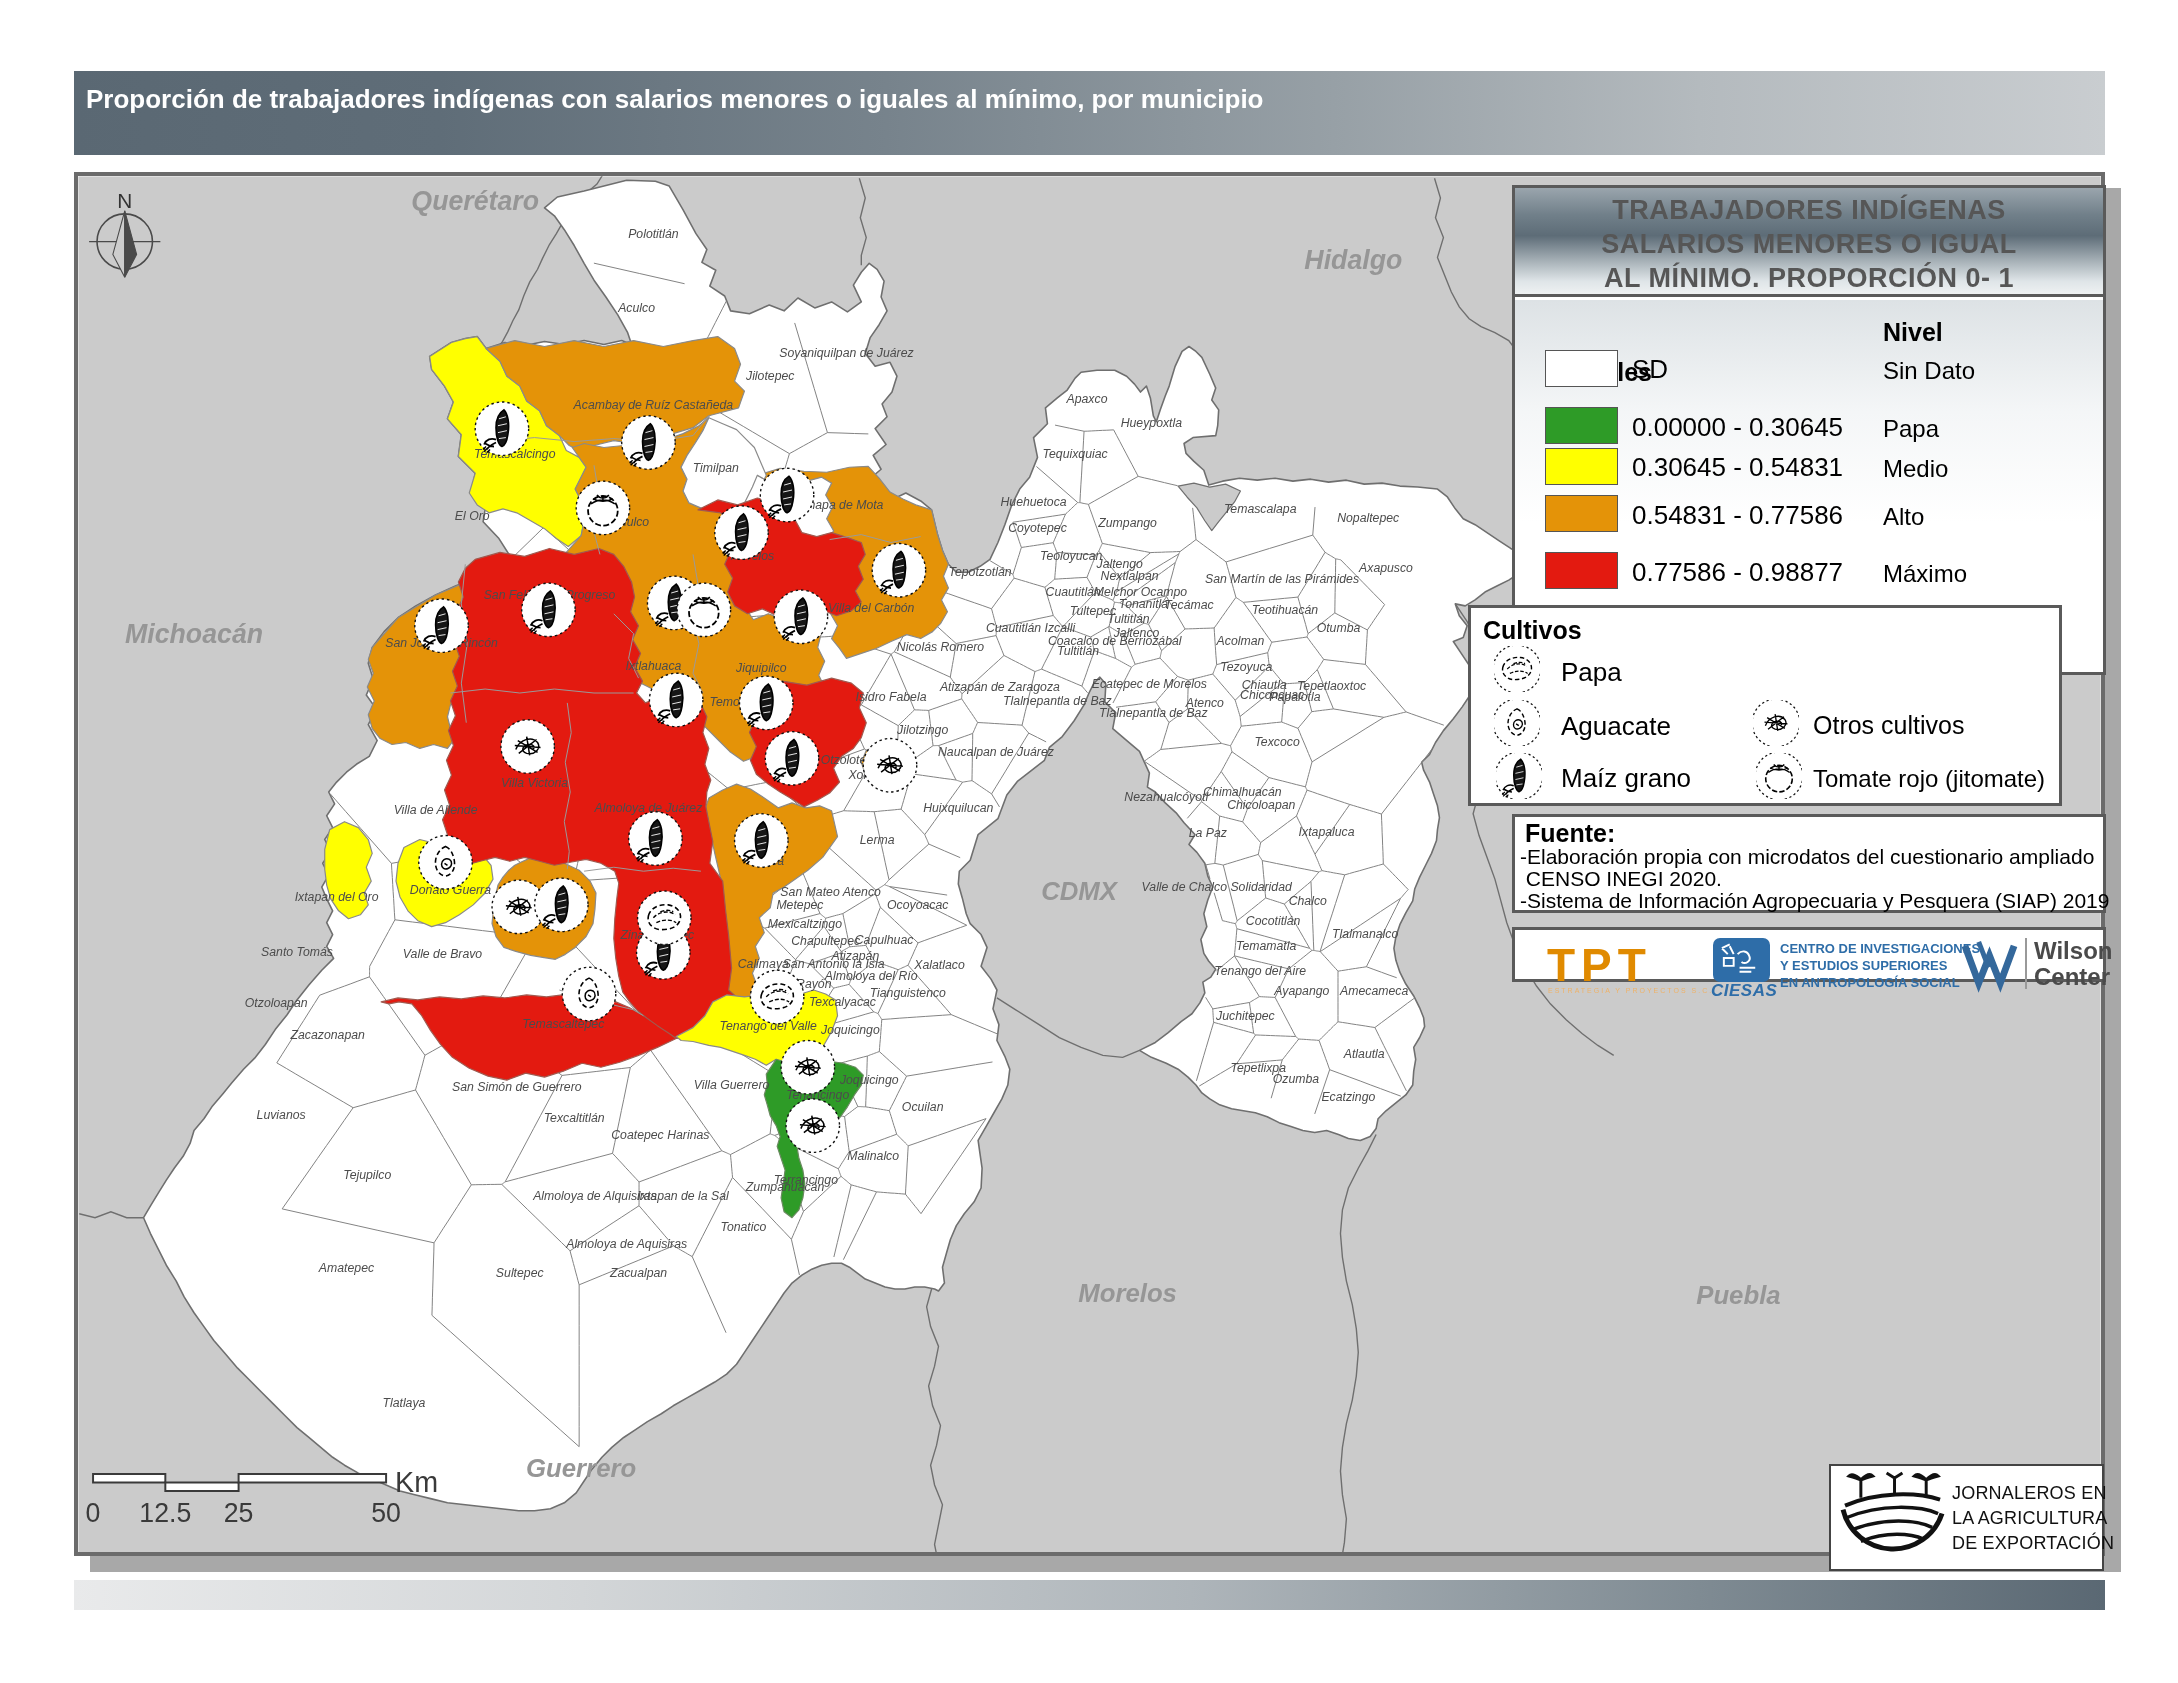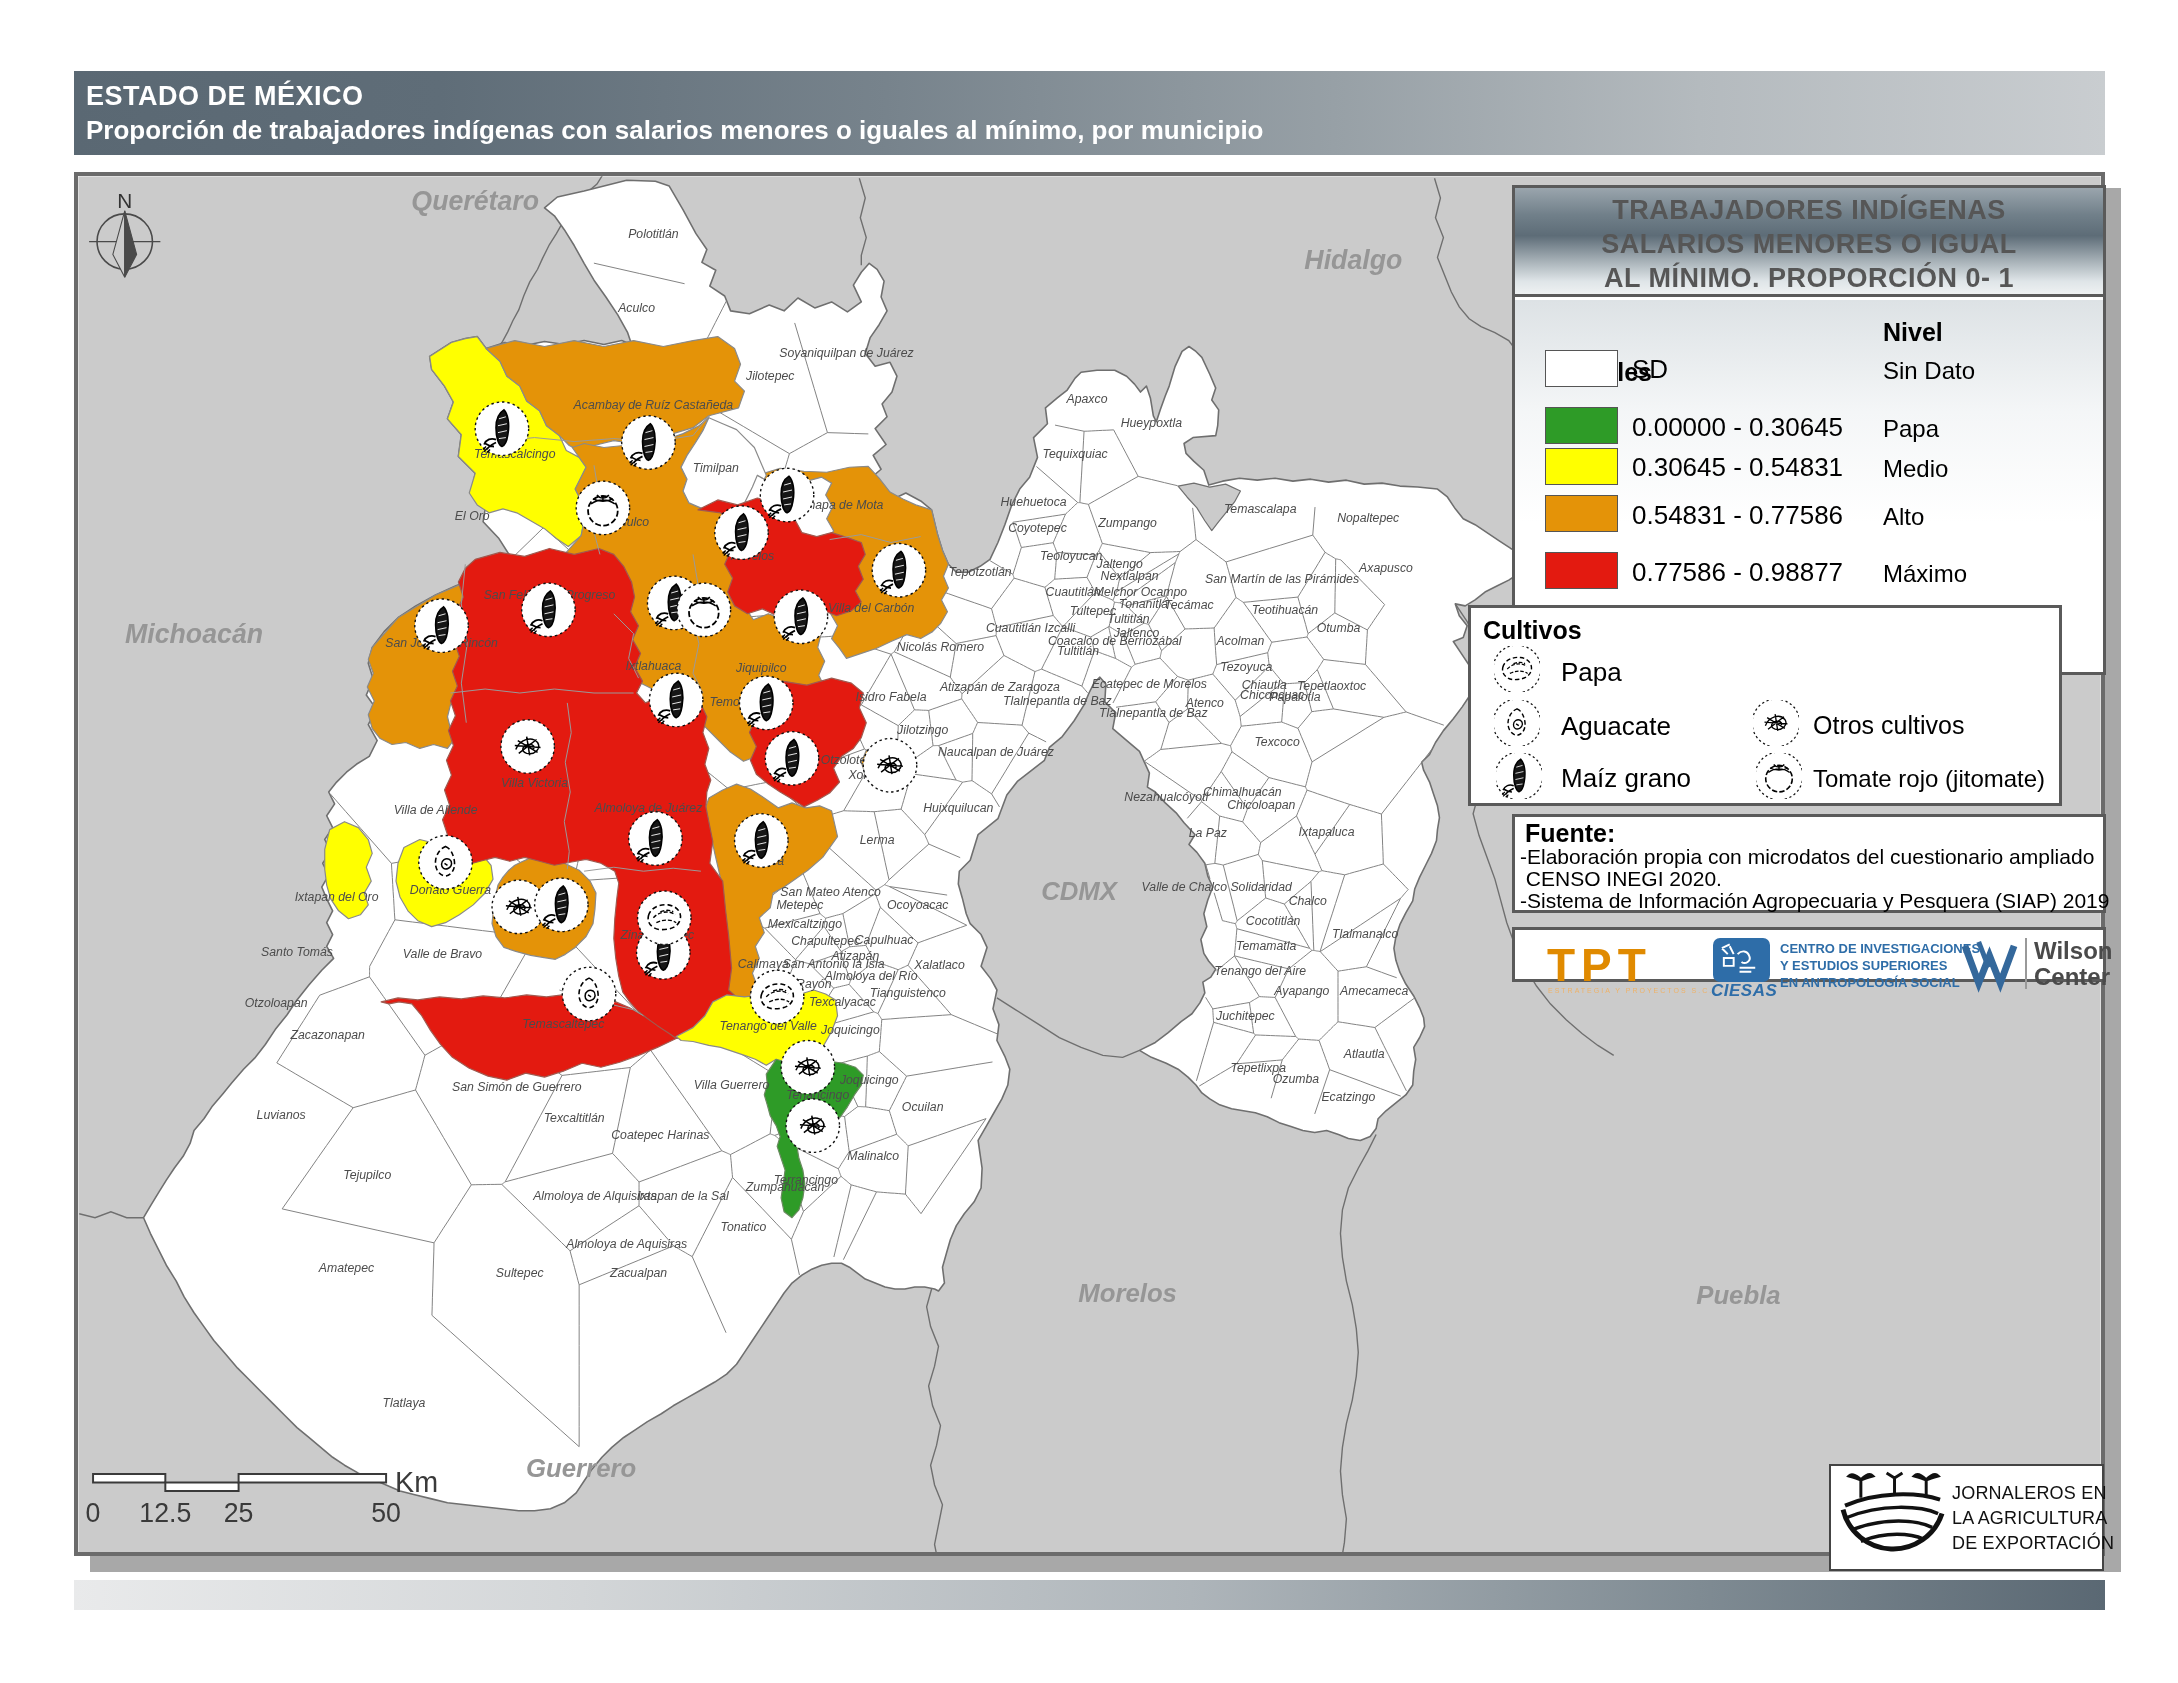--- a/index.html
+++ b/index.html
@@ -392,21 +392,20 @@
 <g font-size="27" fill="#3a3a3a" font-family="Liberation Sans, sans-serif">
 <text x="94" y="1537" text-anchor="middle">0</text>
 <text x="167" y="1537" text-anchor="middle">12.5</text>
 <text x="241" y="1537" text-anchor="middle">25</text>
 <text x="390" y="1537" text-anchor="middle">50</text>
 <text x="399" y="1507" font-size="29">Km</text>
 </g>
 </g>
 </svg>
 <div class="hdr">
-    <div class="t1">ESTADO DE MÉXICO</div>
 <div class="t2">Proporción de trabajadores indígenas con salarios menores o iguales al mínimo, por municipio</div>
   </div>
 <div class="mapborder"></div>
 
 <div class="box legend">
  <div class="legtitle">TRABAJADORES INDÍGENAS<br>SALARIOS MENORES O IGUAL<br>AL MÍNIMO. PROPORCIÓN 0- 1</div>
  <div class="legbody">
   <div class="cuart">Cuartiles</div>
       <div class="nivel">Nivel</div>
   <div class="sw" style="top:50px;background:#fff"></div>

